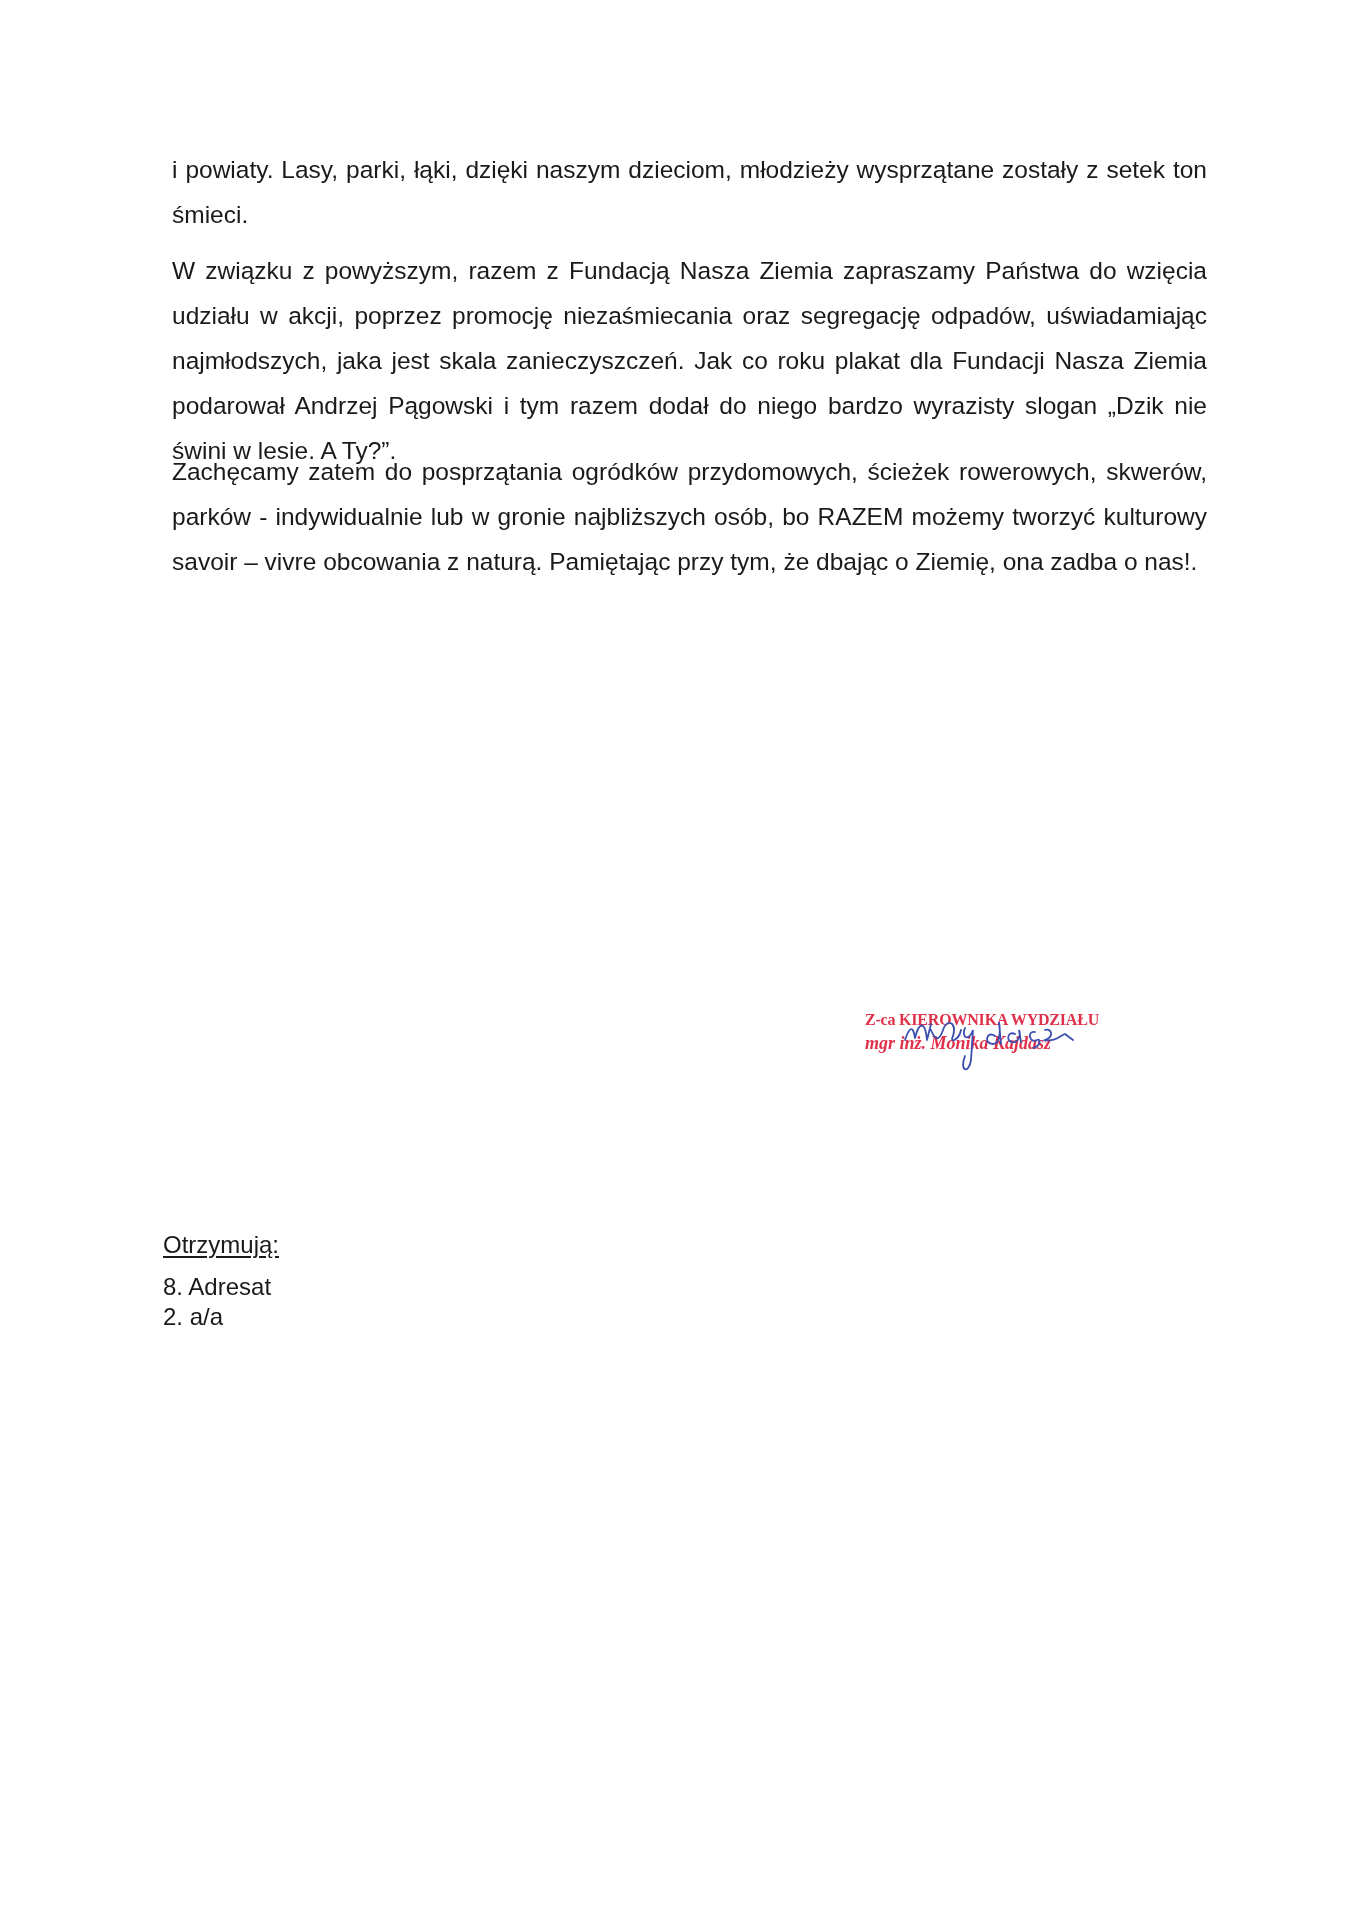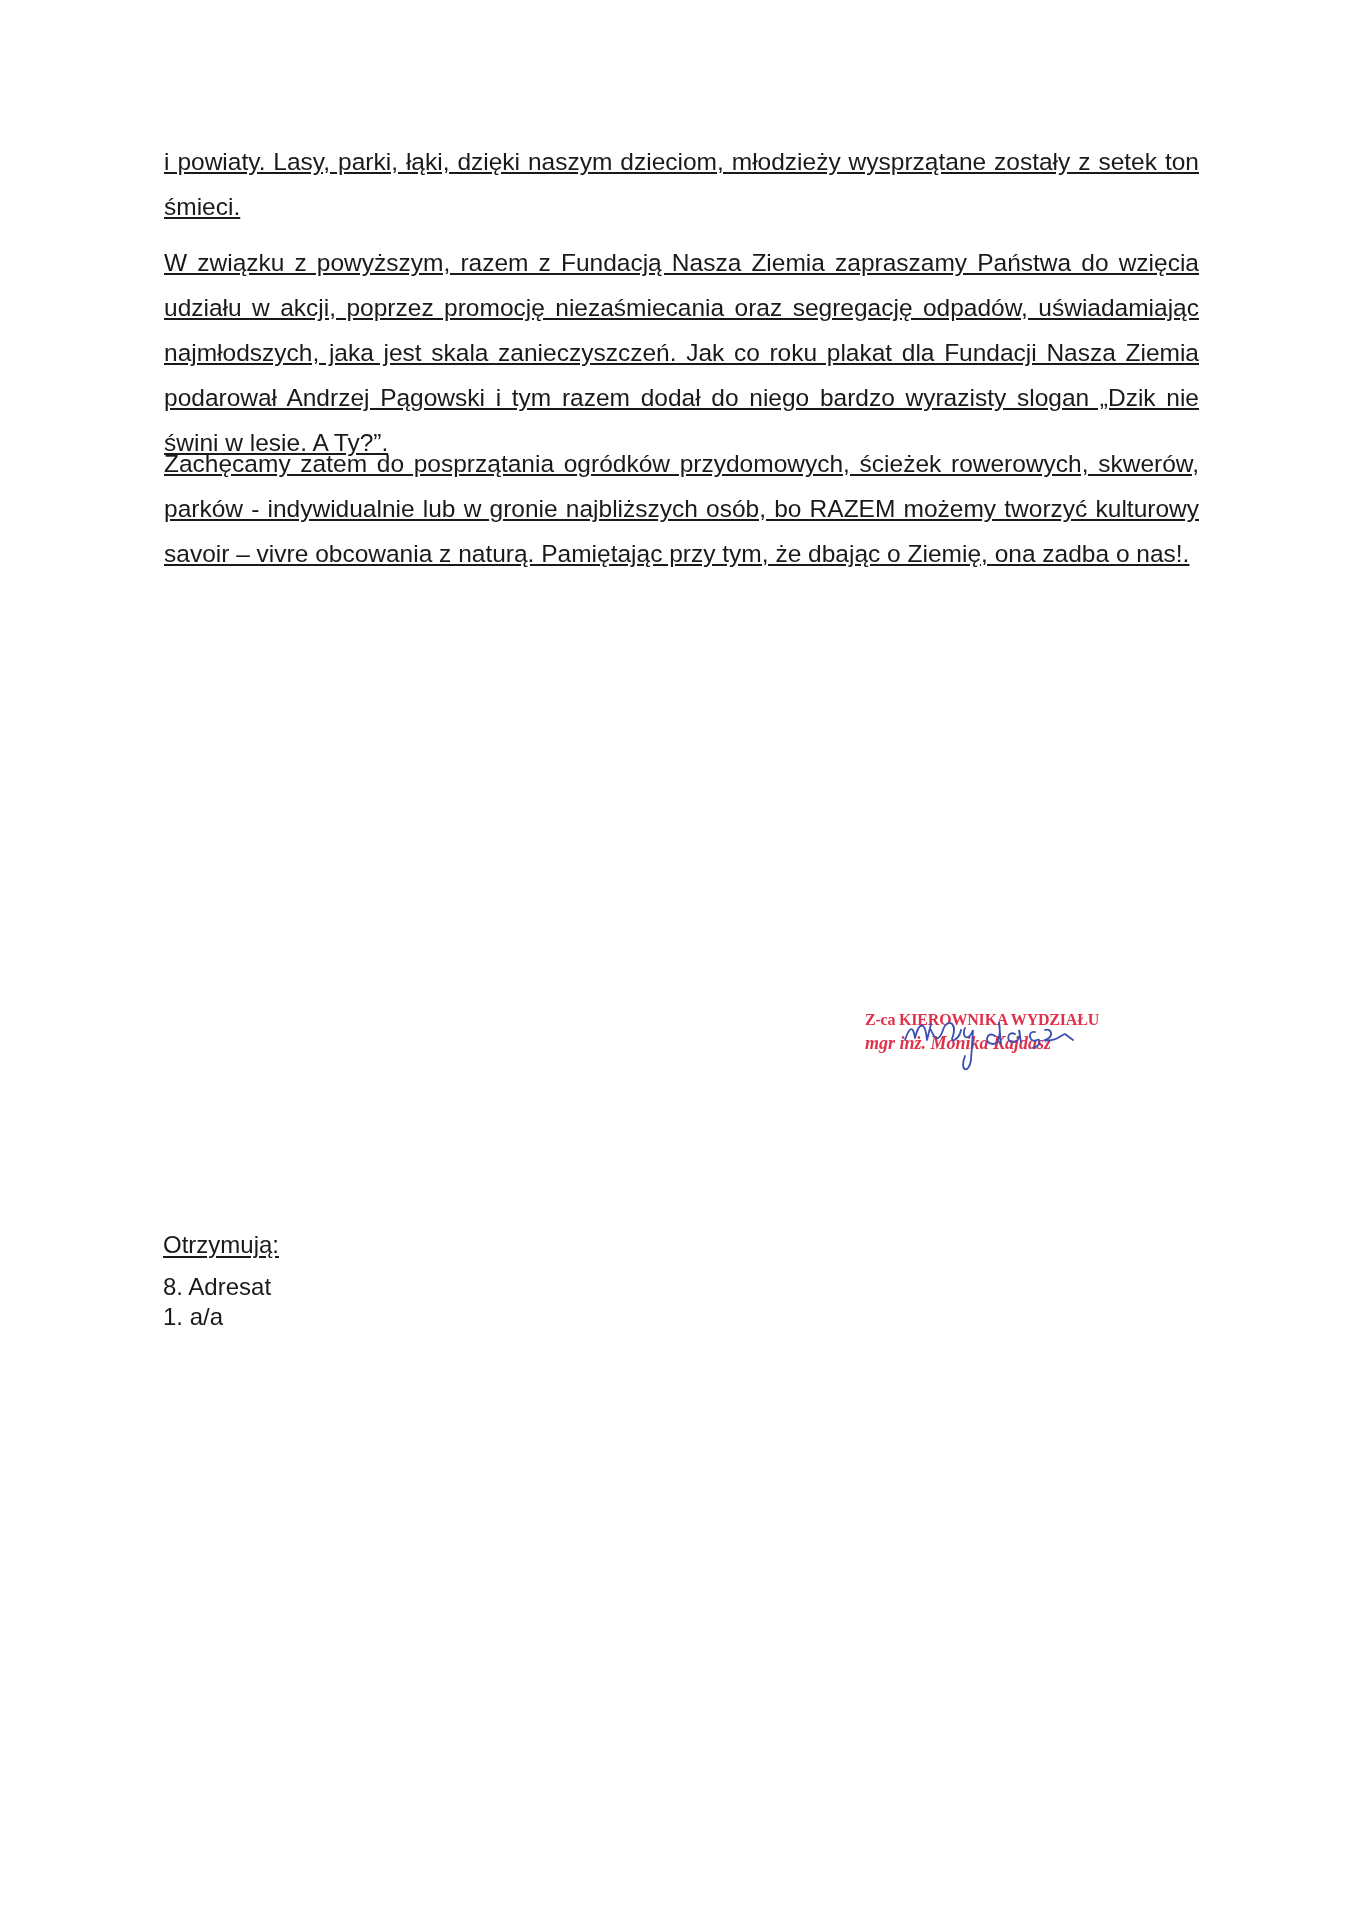--- a/index.html
+++ b/index.html
@@ -1,20 +1,20 @@
 <!DOCTYPE html>
 <html><head>
 <meta charset="utf-8">
 <style>
   html, body { margin: 0; padding: 0; background: #ffffff; }
   body { width: 1357px; height: 1920px; position: relative; overflow: hidden;
          font-family: "Liberation Sans", sans-serif; color: #1a1a1a; }
   .page { position: absolute; left: 0; top: 0; width: 1357px; height: 1920px; background: #fff; }
   .body-text { position: absolute; left: 160px; width: 1035px; font-size: 24.5px; line-height: 45px; text-align: justify; }
-  .p { margin: 4px; text-decoration: underline; }
+  .p { margin: 12px; }
   .p1 { top: 135px; }
   .p2 { top: 236px; }
   .p3 { top: 437px; }
   .p4 { top: 658px; }
   .p5 { top: 808px; }
   .bold { font-weight: bold; }
   .deadline { text-decoration: underline; color: #1f3a3a; text-underline-offset: 4px; }
   .sig { position: absolute; left: 865px; top: 995px; width: 260px; height: 80px; }
   .sig-line { position: absolute; font-family: "Liberation Serif", serif; font-weight: bold; color: #e0304a; font-size: 17px; white-space: nowrap; }
   .sig-title { left: 0; top: 16px; font-size: 16px; letter-spacing: -0.2px; }
@@ -41,16 +41,16 @@
     <div class="sig-line sig-title">Z-ca KIEROWNIKA WYDZIAŁU</div>
     <div class="sig-line sig-name">mgr inż. Monika Kajdasz</div>
     <svg class="sig-scribble" viewBox="0 0 230 80">
       <path d="M10 40 C 14 28, 18 24, 20 38 M20 38 C 24 22, 30 20, 32 40 M32 40 L 36 24 M36 30 C 40 40, 44 42, 48 30 M48 30 C 52 18, 62 22, 58 36 C 54 44, 64 40, 66 30 M70 28 C 66 38, 74 42, 78 30 L 76 60 C 74 74, 64 72, 70 56 M100 36 C 92 30, 88 44, 98 44 C 104 44, 106 34, 104 22 L 106 44 M120 34 C 112 30, 110 44, 120 42 C 124 40, 126 34, 124 30 L 126 42 M140 32 C 132 30, 134 44, 142 40 C 146 38, 146 46, 138 48 M150 30 C 156 28, 160 36, 150 40 C 160 42, 164 36, 170 34 L 178 40" fill="none" stroke="#3a4fb0" stroke-width="1.8" stroke-linecap="round"></path>
     </svg>
   </div>
 
   <div class="recipients">
     <div class="rec-head">Otrzymują:</div>
     <p class="rec-item">8. Adresat</p>
-    <p class="rec-item">1. a/a</p>
+    <p class="rec-item">2. a/a</p>
   </div>
 
 </div>
 
 </body></html>

